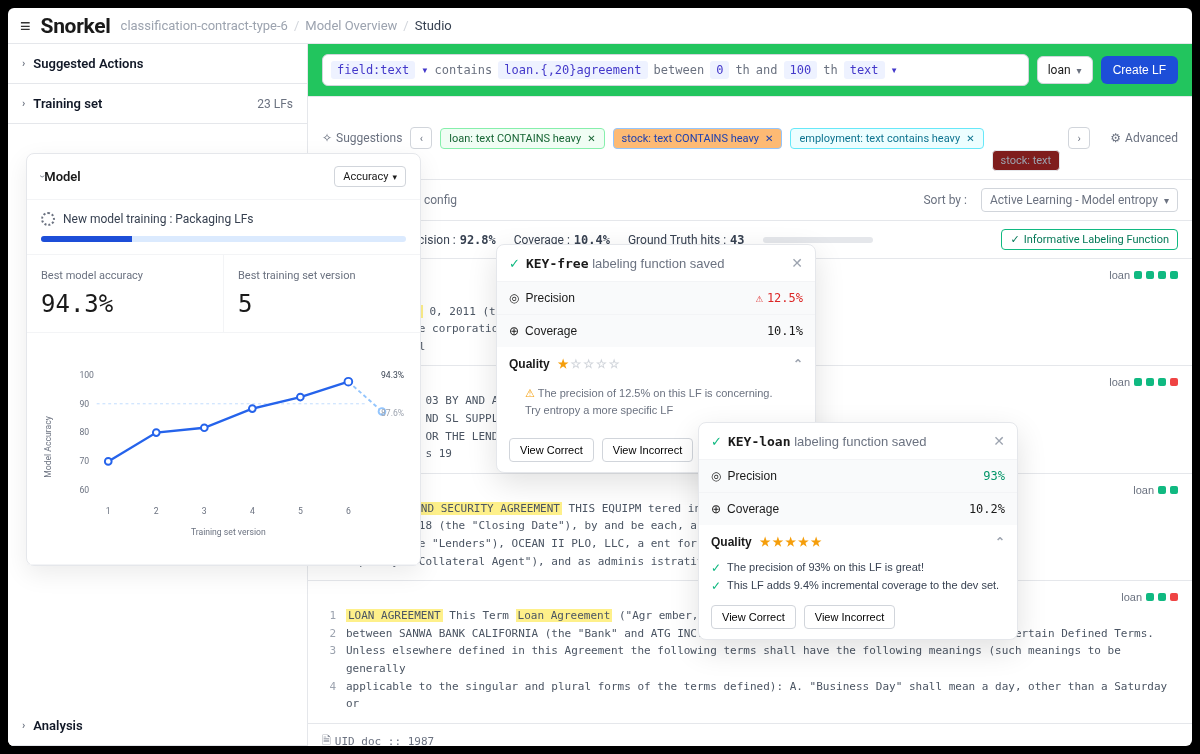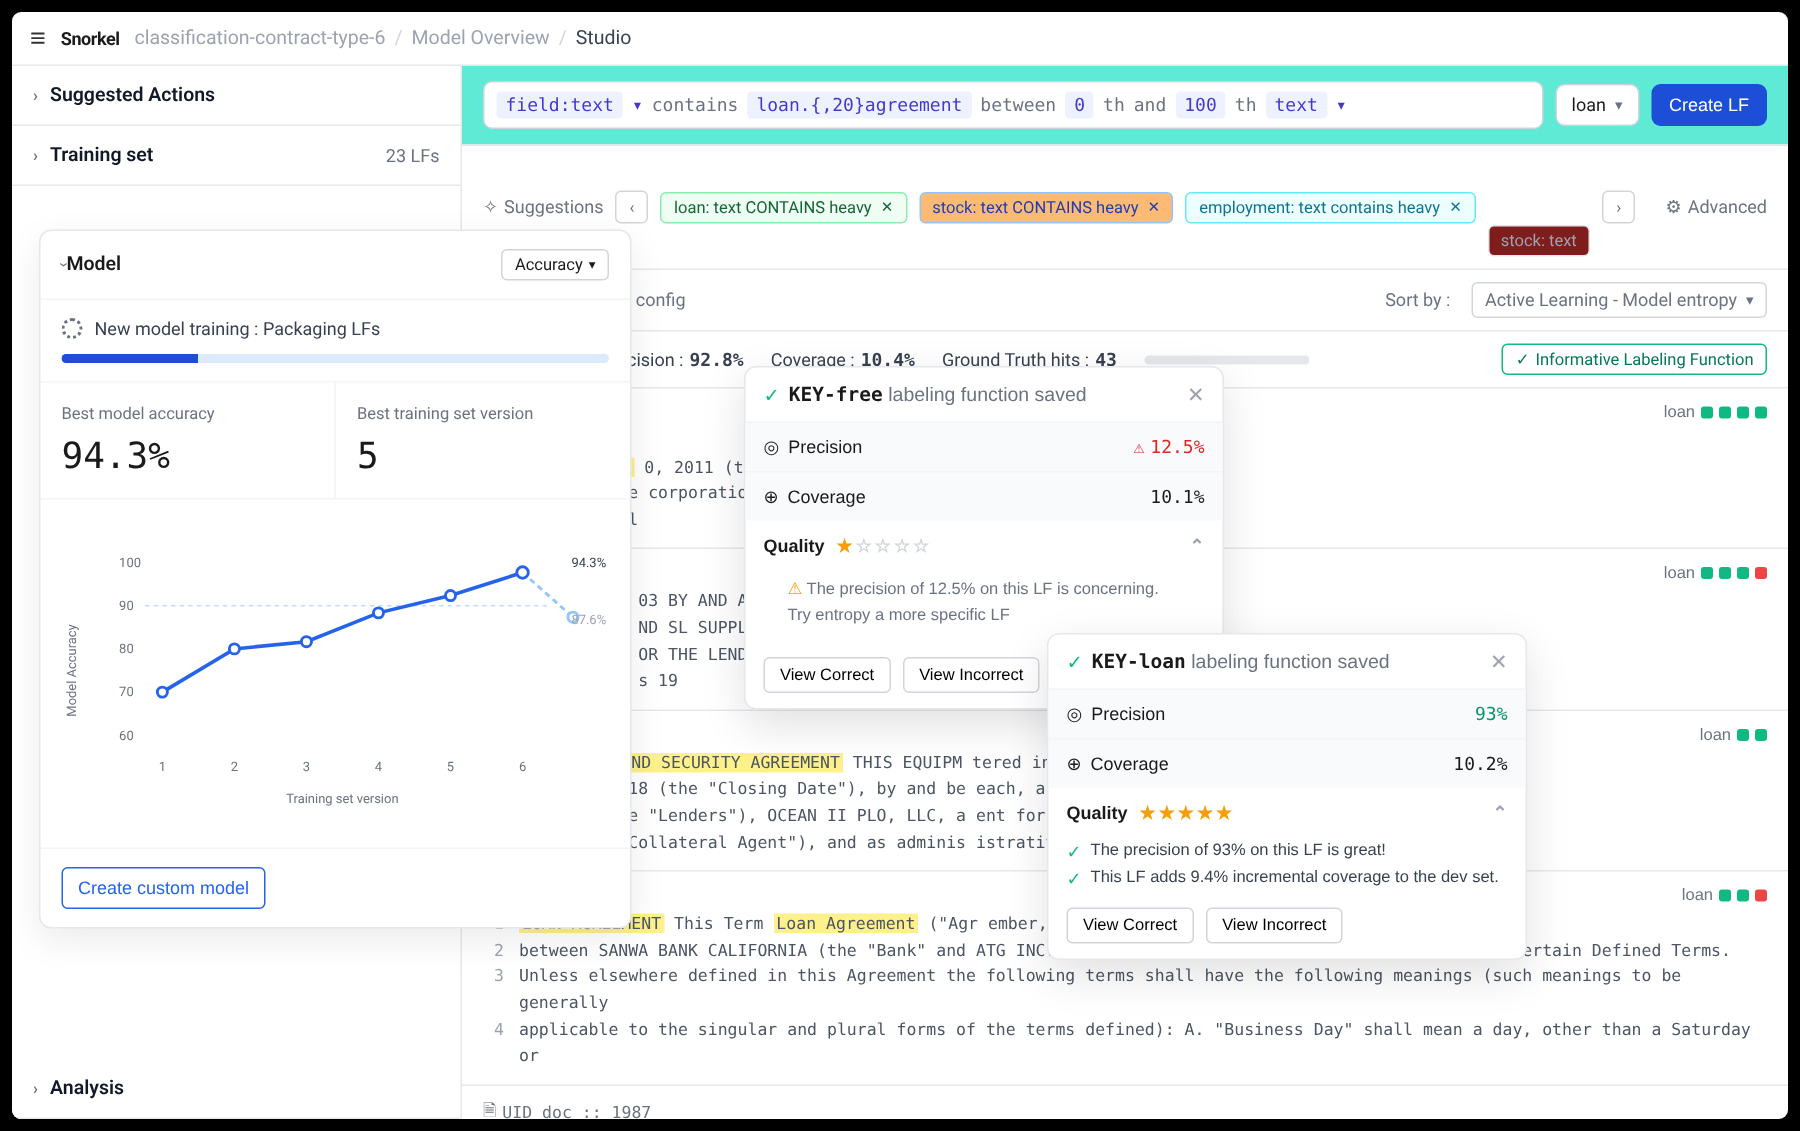--- a/index.html
+++ b/index.html
@@ -1,30 +1,30 @@
 <!DOCTYPE html>
 <html><head>
 <meta charset="utf-8">
 <style>
 * { box-sizing: border-box; margin: 0; padding: 0; }
 body { font-family: -apple-system, BlinkMacSystemFont, "Segoe UI", Roboto, sans-serif; font-size: 13px; color: #1a1a1a; background: #000; width: 1200px; height: 754px; overflow: hidden; position: relative; }
 .app { background: #fff; position: absolute; top: 8px; left: 8px; right: 8px; bottom: 8px; border-radius: 6px; overflow: hidden; }
 .topbar { height: 36px; display: flex; align-items: center; padding: 0 12px; border-bottom: 1px solid #e5e7eb; gap: 10px; }
 .hamburger { font-size: 18px; color: #333; cursor: pointer; }
-.logo { font-weight: 700; font-size: 12px; letter-spacing: -0.3px; }
+.logo { font-weight: 700; font-size: 21px; letter-spacing: -0.3px; }
 .crumbs { color: #9ca3af; font-size: 13px; display: flex; gap: 6px; }
 .crumb-sep { color: #d1d5db; }
 .crumb-active { color: #374151; }
 .body { display: flex; height: calc(100% - 36px); }
 .sidebar { width: 300px; border-right: 1px solid #e5e7eb; display: flex; flex-direction: column; background: #fff; }
 .side-section { border-bottom: 1px solid #e5e7eb; padding: 12px 14px; display: flex; align-items: center; gap: 8px; font-weight: 600; color: #111827; }
 .chev { font-size: 11px; color: #6b7280; }
 .lf-count { margin-left: auto; color: #6b7280; font-weight: 400; font-size: 12px; }
 .main { flex: 1; display: flex; flex-direction: column; position: relative; }
-.query-bar { padding: 10px 14px; display: flex; align-items: center; gap: 8px; border-bottom: 1px solid #e5e7eb; background: #5eead4; }
+.query-bar { padding: 10px 14px; display: flex; align-items: center; gap: 8px; border-bottom: 1px solid #e5e7eb; background: #22c55e; }
 .qbox { flex: 1; border: 1px solid #d1d5db; border-radius: 6px; background: #fff; padding: 6px 8px; display: flex; align-items: center; gap: 6px; flex-wrap: wrap; font-family: ui-monospace, Menlo, monospace; font-size: 12px; }
 .token { background: #eef2ff; color: #4338ca; padding: 2px 6px; border-radius: 3px; }
 .token-plain { color: #6b7280; }
 .word-sel { background: #eef2ff; color: #4338ca; padding: 2px 6px; border-radius: 3px; }
 .label-select { border: 1px solid #d1d5db; border-radius: 6px; background: #fff; padding: 6px 10px; display: flex; align-items: center; gap: 6px; font-size: 12px; }
 .create-lf { background: #1d4ed8; color: #fff; border: none; border-radius: 6px; padding: 7px 12px; font-size: 12px; font-weight: 500; cursor: pointer; }
 .sugg-bar { padding: 8px 14px; display: flex; align-items: center; gap: 8px; border-bottom: 1px solid #e5e7eb; }
 .sugg-label { color: #6b7280; font-size: 12px; display: flex; align-items: center; gap: 4px; }
 .nav-arrow { border: 1px solid #d1d5db; border-radius: 4px; width: 22px; height: 22px; display: flex; align-items: center; justify-content: center; color: #6b7280; font-size: 11px; cursor: pointer; }
 .chip { border: 1px solid; border-radius: 4px; padding: 3px 8px; font-size: 11px; display: flex; align-items: center; gap: 6px; }
@@ -372,23 +372,20 @@
           <text x="70" y="170">1</text>
             <text x="120" y="170">2</text>
             <text x="170" y="170">3</text>
           <text x="220" y="170">4</text>
             <text x="270" y="170">5</text>
             <text x="320" y="170">6</text>
         </g>
         <text x="195" y="192" font-size="9" fill="#6b7280" text-anchor="middle">Training set version</text>
       </svg>
     </div>
-    <div class="mp-foot">
-      <button class="custom-btn">Create custom model</button>
-    </div>
   </div>
 
   <div class="popover pop1">
     <div class="pop-head">
         <span class="ok">✓</span>
         <span><b>KEY-free</b> <span style="color:#6b7280">labeling function saved</span></span>
         <span class="closex">✕</span>
       </div>
     <div class="pop-row">
         <span>◎</span>

